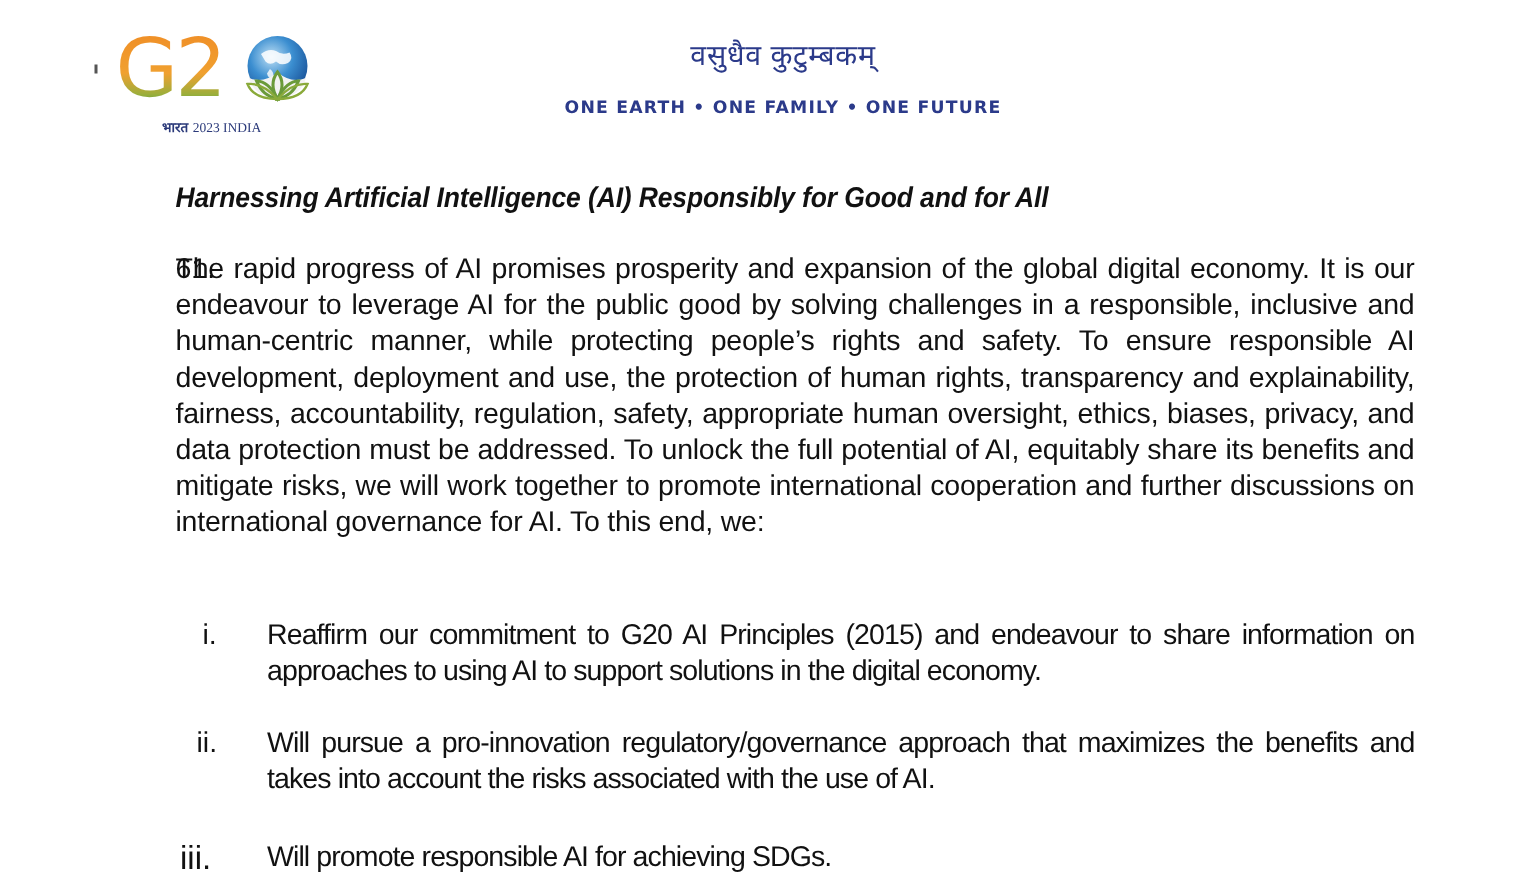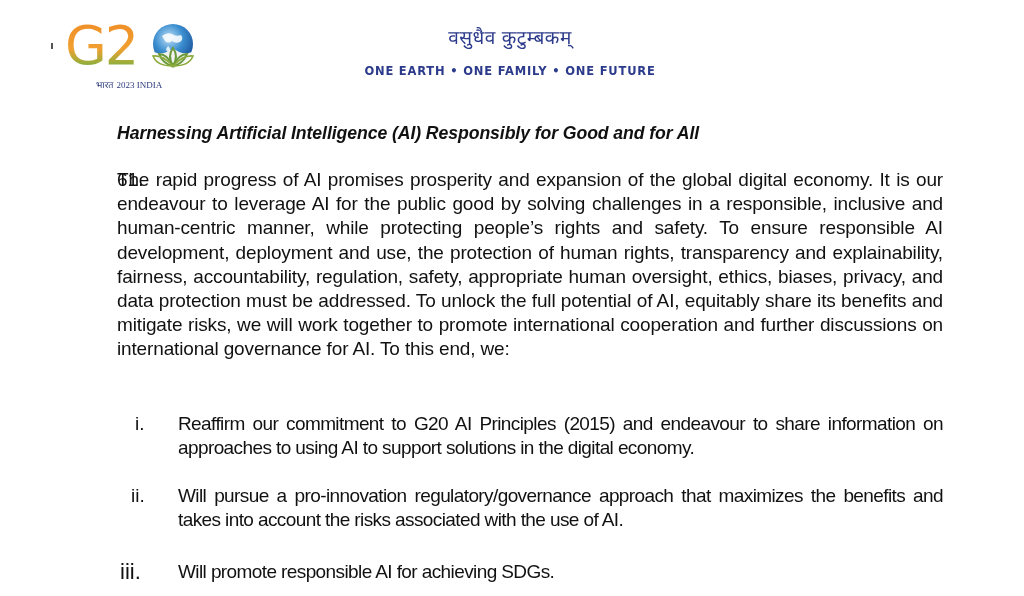--- a/index.html
+++ b/index.html
@@ -17,21 +17,21 @@
     }
     .page {
       position: absolute;
       left: 0; top: 0;
       width: 1024px;
       height: 596px;
     }
     
     .header {
       position: absolute;
-      left: 0; top: 0;
+      left: 12px; top: 0;
       width: 860px;
       height: 100px;
       padding-left: 32px;
     }
     .stray-mark {
       position: absolute;
       left: 51px; top: 43px;
       width: 2px; height: 6px;
       background: #555;
     }
@@ -61,21 +61,21 @@
     }
     .logo-sub {
       position: absolute;
       left: 36px; top: 60px;
       font-family: "Liberation Serif", serif;
       font-size: 9px;
       color: #2b3a7a;
       white-space: nowrap;
     }
     .logo-sub .hindi {
-      font-weight: 400;
+      font-weight: 700;
       margin-right: 3px;
     }
     .motto {
       position: absolute;
       left: 340px; top: 26px;
       width: 340px;
       text-align: center;
       color: #2b3a8a;
     }
     .motto-sanskrit {

